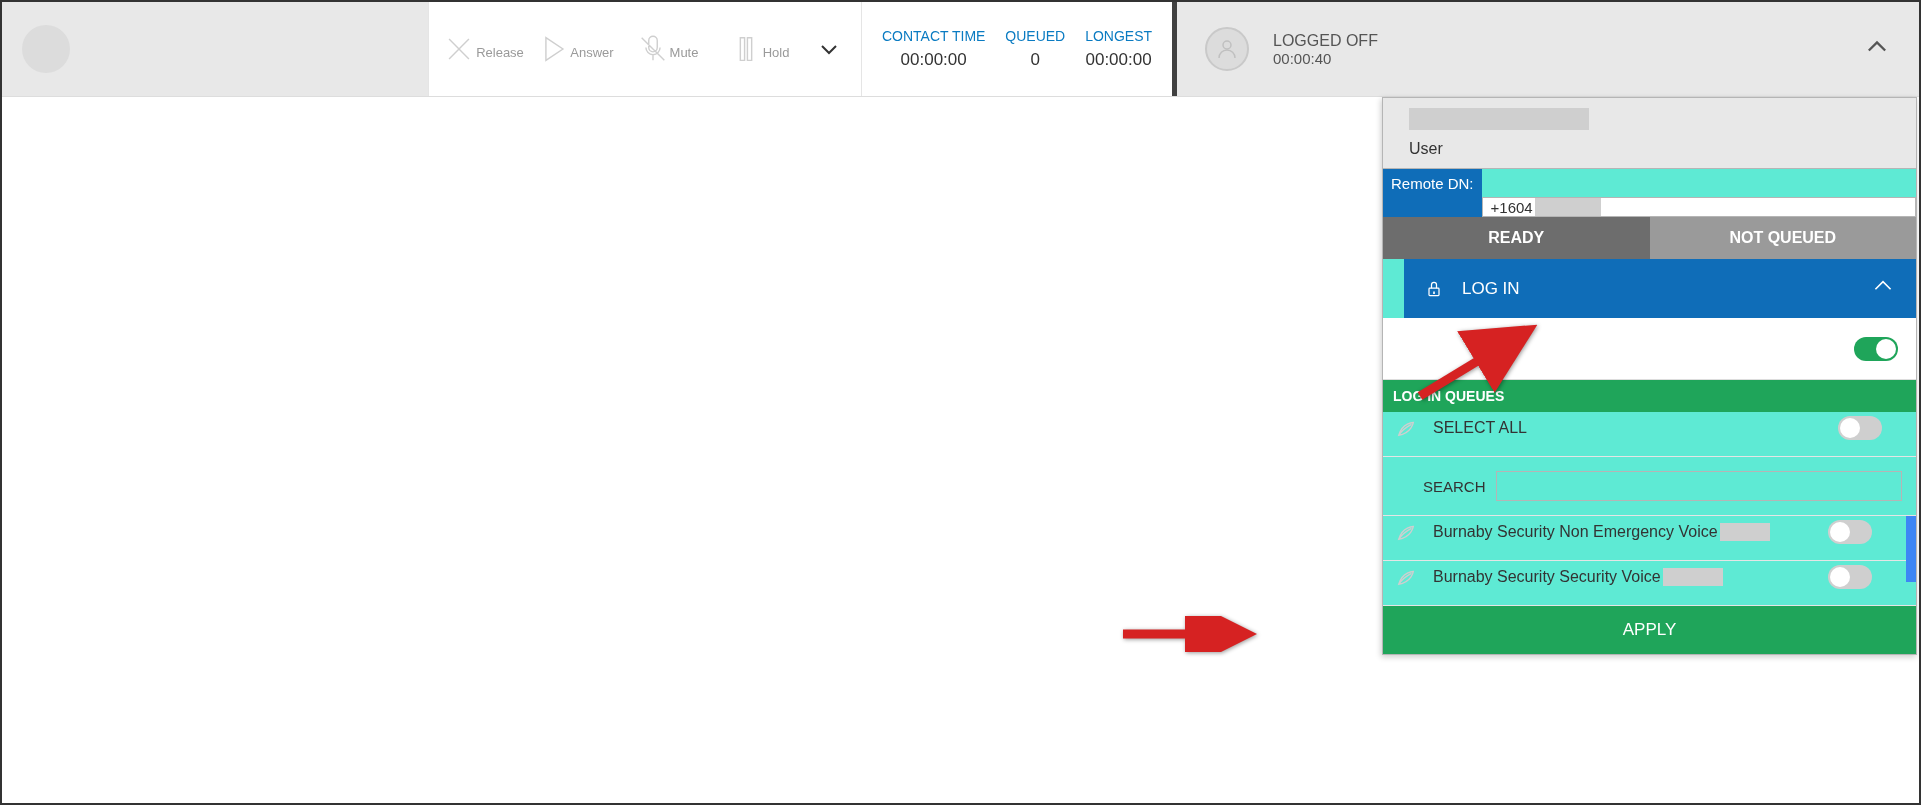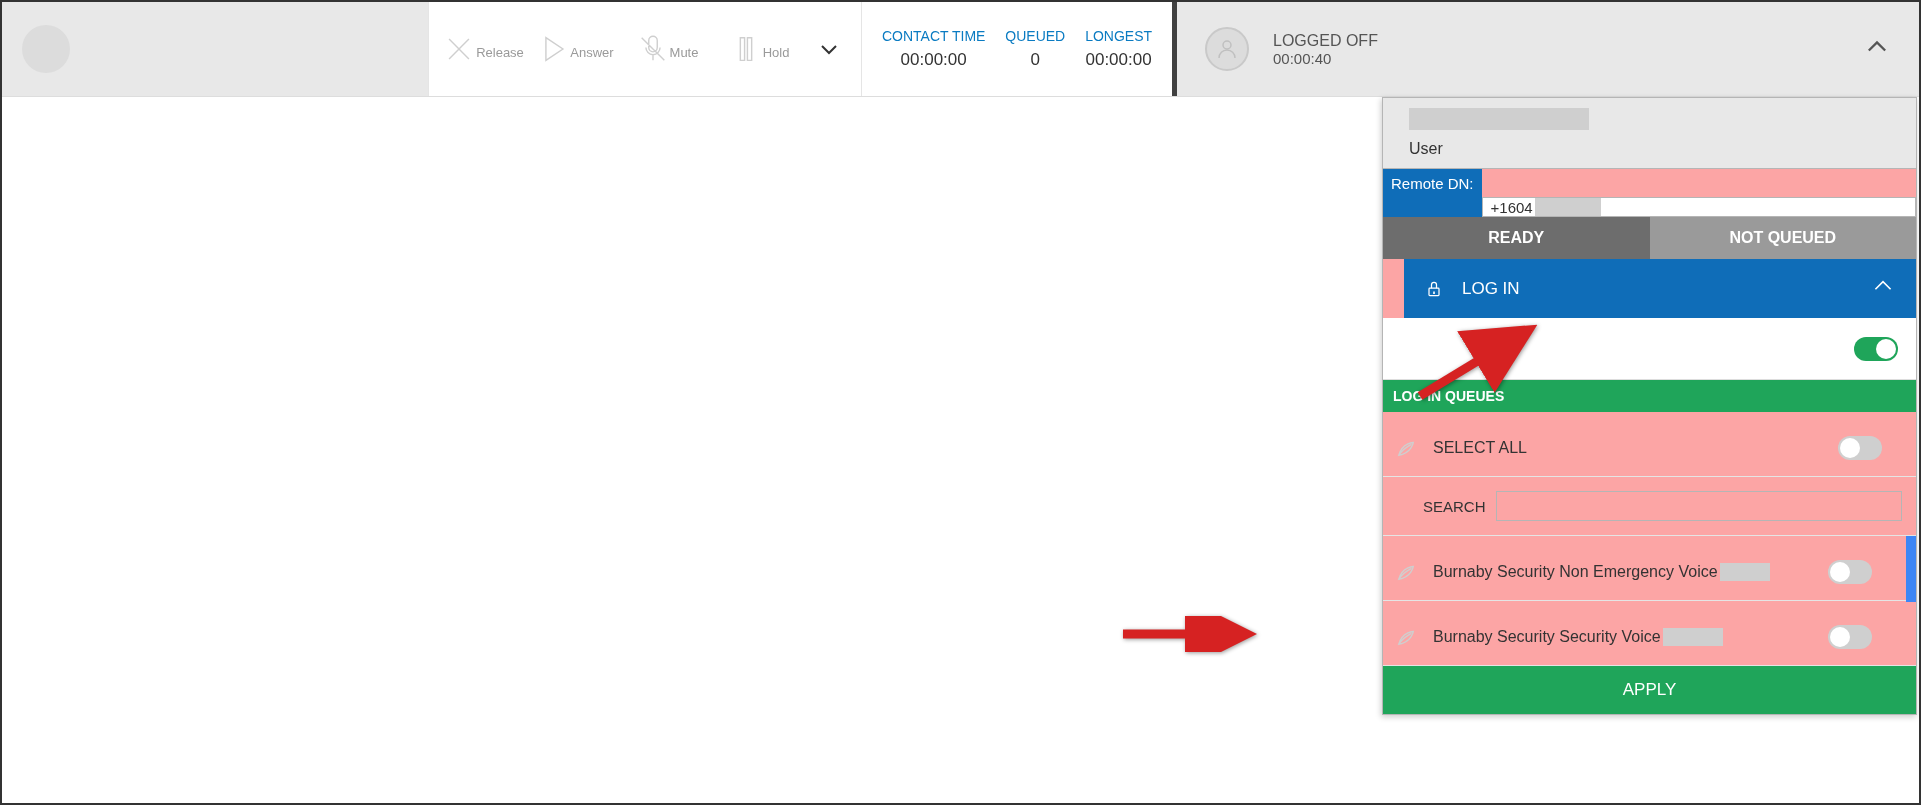--- a/index.html
+++ b/index.html
@@ -23,21 +23,21 @@
 
 .status-bar { flex: 1; background: #e8e8e8; display: flex; align-items: center; padding: 0 28px; color: #555; }
 .status-avatar { width: 44px; height: 44px; border-radius: 50%; background: #dcdcdc; display: flex; align-items: center; justify-content: center; margin-right: 24px; border: 2px solid #c9c9c9;}
 .status-avatar svg { width: 24px; height: 24px; stroke: #c0c0c0; fill: none; stroke-width: 1.5; }
 .status-text { display: flex; flex-direction: column; }
 .status-title { font-size: 16px; color: #555; }
 .status-time { font-size: 15px; color: #555; }
 .status-chev { margin-left: auto; }
 .status-chev svg { width: 28px; height: 28px; stroke: #555; fill: none; stroke-width: 2; }
 
-.sidebar-panel { position: absolute; right: 2px; top: 95px; width: 535px; border: 1px solid #b5b5b5; background: #fca5a5; box-shadow: -1px 2px 6px rgba(0,0,0,.2); }
+.sidebar-panel { position: absolute; right: 2px; top: 95px; width: 535px; border: 1px solid #b5b5b5; background: #5eead4; box-shadow: -1px 2px 6px rgba(0,0,0,.2); }
 .panel-top-gray { background: #e8e8e8; padding: 10px 12px 4px 12px; }
 .gray-redact { height: 22px; width: 180px; background: #cfcfcf; margin: 0 0 6px 14px; }
 .user-label { font-size: 16px; color: #333; padding: 4px 0 6px 14px; }
 
 .remote-row { display: flex; align-items: stretch; border-top: 1px solid #b5b5b5; }
 .remote-label { background: #0f6db8; color: #fff; padding: 6px 8px; font-size: 15px; white-space: nowrap; }
 .remote-input-wrap { flex: 1; background: #fff; display: flex; align-items: center; padding: 0 8px; border: 1px solid #b5b5b5; margin-top: 28px; }
 .remote-input { font-size: 15px; color: #333; }
 .remote-redact-inline { display: inline-block; width: 66px; height: 18px; background: #cfcfcf; vertical-align: middle; margin-left: 2px; }
 
@@ -59,21 +59,21 @@
 
 .toggle { width: 44px; height: 24px; border-radius: 12px; position: relative; margin-right: 18px; }
 .toggle.on { background: #1fa55a; }
 .toggle.off { background: #cfcfcf; }
 .toggle .knob { position: absolute; top: 2px; width: 20px; height: 20px; border-radius: 50%; background: #fff; }
 .toggle.on .knob { right: 2px; }
 .toggle.off .knob { left: 2px; }
 
 .queues-header { background: #1fa55a; color: #fff; font-size: 14px; font-weight: 600; padding: 8px 10px; }
 
-.queue-row { display: flex; align-items: center; padding: 24px 16px 16px 12px; border-bottom: 1px solid #e5e5e5; font-size: 16px; color: #333; }
+.queue-row { display: flex; align-items: center; padding: 4px 16px 16px 12px; border-bottom: 1px solid #e5e5e5; font-size: 16px; color: #333; }
 .queue-row svg { width: 22px; height: 22px; stroke: #cfcfcf; fill: none; stroke-width: 1.5; margin-right: 16px; }
 .queue-row .spacer { flex: 1; }
 .redact-sm { display: inline-block; height: 18px; background: #cfcfcf; vertical-align: middle; margin-left: 2px; }
 .redact-sm.w50 { width: 50px; }
 .redact-sm.w60 { width: 60px; }
 
 .search-row { display: flex; align-items: center; padding: 14px 14px; gap: 10px; border-bottom: 1px solid #e5e5e5;}
 .search-label { font-size: 15px; color: #333; margin-left: 26px; }
 .search-box { flex: 1; height: 30px; border: 1px solid #b5b5b5; }
 

